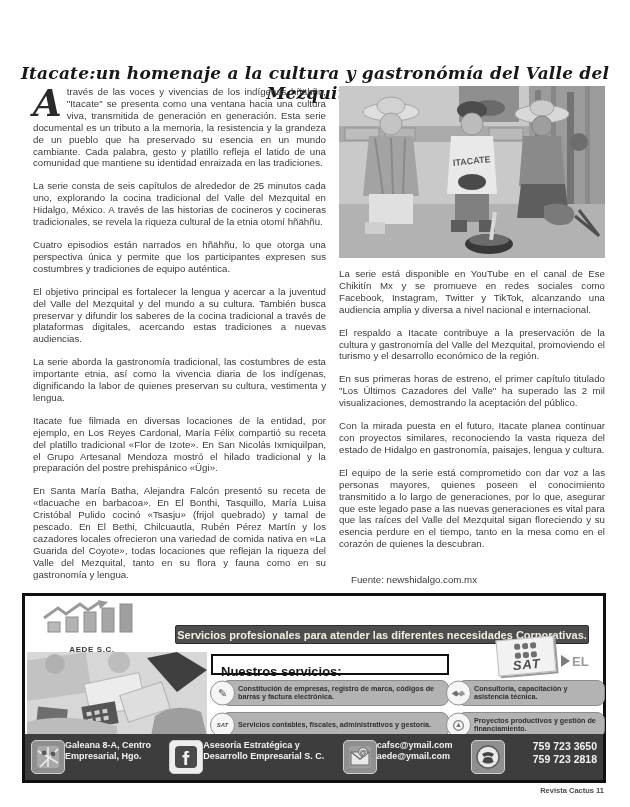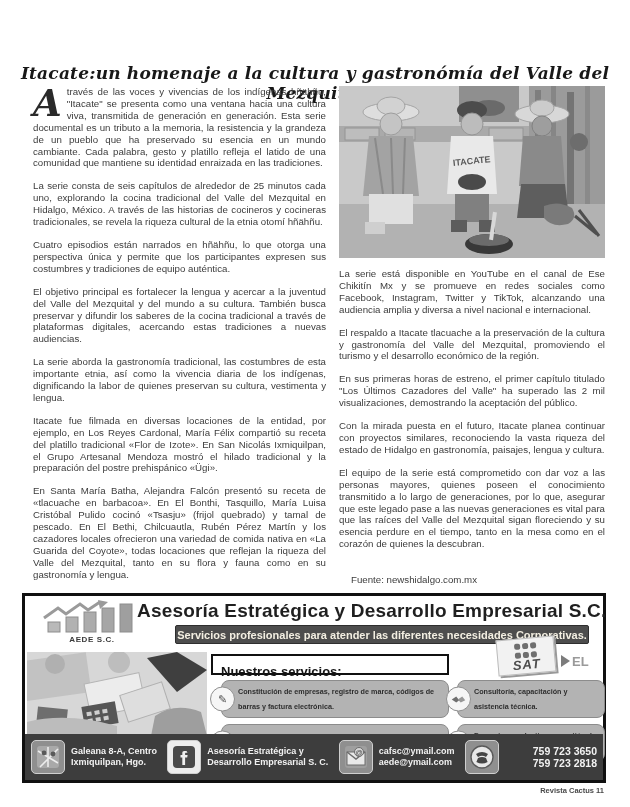--- a/index.html
+++ b/index.html
@@ -27,21 +27,21 @@
   .photo { width:266px; height:172px; margin:0 0 10px 0; background:#cfcfcf; }
   .photo svg { display:block; width:100%; height:100%; }
   .source { margin-top:24px !important;padding-left:12px; }
   
   .ad {
     position:absolute; left:22px; top:593px; width:584px; height:190px;
     border:3px solid #101010; box-sizing:border-box; background:#ffffff;
   }
   .ad-logo { position:absolute; left:6px; top:4px; width:122px; text-align:center; }
   .ad-logo svg { width:104px; height:34px; display:block; margin:0 auto; }
-  .ad-logo-caption { font-size:8px; font-weight:bold; color:#3a3a3a; letter-spacing:0.6px; margin-top:1px; }
+  .ad-logo-caption { font-size:8px; font-weight:bold; color:#3a3a3a; letter-spacing:0.6px; margin-top:11px; }
   .ad-title {
     position:absolute; left:112px; top:4px; width:462px; text-align:center;
     font-size:19px; font-weight:bold; color:#1f1f1f; white-space:nowrap; letter-spacing:0.2px;
   }
   .ad-banner {
     position:absolute; left:150px; top:29px; width:412px; background:#4d4d4d;
     color:#f3efe2; font-size:11px; font-weight:bold; text-align:center;
     padding:2.5px 0; border-radius:2px; border:1px solid #2e2e2e;
   }
   .ad-photo { position:absolute; left:2px; top:56px; width:180px; height:84px; }
@@ -63,34 +63,34 @@
     position:absolute; left:536px; top:52px; width:36px; height:26px;
     font-size:13px; font-weight:bold; color:#9a9a9a; display:flex; align-items:center; gap:2px;
   }
   .partner-tri { width:0; height:0; border-left:9px solid #7c7c7c; border-top:6px solid transparent; border-bottom:6px solid transparent; }
   .services-grid {
     position:absolute; left:196px; top:84px; width:384px;
     display:grid; grid-template-columns:228px 148px; column-gap:8px; row-gap:6px;
   }
   .pill { position:relative; background:#b3b3b3; border:1px solid #8c8c8c; border-radius:8px;
     padding:3px 6px 3px 16px; min-height:18px; display:flex; align-items:center; }
-  .pill-text { font-size:7.2px; line-height:15px; color:#2e2e2e; font-weight:bold; }
+  .pill-text { font-size:7.2px; line-height:8px; color:#2e2e2e; font-weight:bold; }
   .pill-icon {
     position:absolute; left:-12px; top:50%; transform:translateY(-50%);
     width:23px; height:23px; background:#f6f6f6; border:1.5px solid #8f8f8f; border-radius:50%;
     display:flex; align-items:center; justify-content:center; font-size:11px; color:#555;
   }
   .pill-icon svg { width:15px; height:12px; }
   .pill-icon .sat-mini { font-size:6px; font-weight:bold; font-style:italic; color:#555; line-height:5px; text-align:center; }
   
   .ad-contacts {
     position:absolute; left:0; bottom:0; width:100%; height:46px; background:#3d3d3d;
     display:flex; align-items:center; justify-content:space-between; padding:0 6px; box-sizing:border-box;
   }
-  .contact { display:flex; align-items:center; gap:6px; }
+  .contact { display:flex; }
   .contact-icon {
     width:32px; height:32px; border-radius:5px; background:#8f8f8f; border:1px solid #cfcfcf;
     display:flex; align-items:center; justify-content:center; flex:0 0 auto;
   }
   .contact-icon.fb { background:#ededed; }
   .contact-icon svg { width:24px; height:24px; display:block; }
   .contact-lines { color:#f2f2f2; font-weight:bold; font-size:9px; line-height:11px; white-space:nowrap; }
   .contact-lines.phones { font-size:10.5px; line-height:12.5px;margin-left:28px; }
   
   .page-footer {
@@ -160,21 +160,21 @@
           <path d="M182 98 L226 98 L230 132 L178 132 Z" fill="#5e5e5e"></path>
 
           <ellipse cx="150" cy="158" rx="24" ry="10" fill="#383838"></ellipse>
           <ellipse cx="150" cy="154" rx="20" ry="6" fill="#6b6b6b"></ellipse>
           <rect x="152" y="126" width="4" height="28" fill="#d8d8d8" transform="rotate(8 154 140)"></rect>
           <path d="M205 120 q14 -6 28 2 q6 10 -4 16 q-16 4 -24 -6 Z" fill="#7a7a7a"></path>
           <path d="M236 130 l22 18 M240 124 l20 26" stroke="#4f4f4f" stroke-width="3" fill="none"></path>
         </svg>
       </div>
       <p>La serie está disponible en YouTube en el canal de Ese Chikitín Mx y se promueve en redes sociales como Facebook, Instagram, Twitter y TikTok, alcanzando una audiencia amplia y diversa a nivel nacional e internacional.</p>
-      <p>El respaldo a Itacate tlacuache a la preservación de la cultura y gastronomía del Valle del Mezquital, promoviendo el turismo y el desarrollo económico de la región.</p>
+      <p>El respaldo a Itacate contribuye a la preservación de la cultura y gastronomía del Valle del Mezquital, promoviendo el turismo y el desarrollo económico de la región.</p>
       <p>En sus primeras horas de estreno, el primer capítulo titulado "Los Últimos Cazadores del Valle" ha superado las 2 mil visualizaciones, demostrando la aceptación del público.</p>
       <p>Con la mirada puesta en el futuro, Itacate planea continuar con proyectos similares, reconociendo la vasta riqueza del estado de Hidalgo en gastronomía, paisajes, lengua y cultura.</p>
       <p>El equipo de la serie está comprometido con dar voz a las personas mayores, quienes poseen el conocimiento transmitido a lo largo de generaciones, por lo que, asegurar que este legado pase a las nuevas generaciones es vital para que las raíces del Valle del Mezquital sigan floreciendo y su esencia perdure en el tiempo, tanto en la mesa como en el corazón de quienes la descubran.</p>
       <p class="source">Fuente: newshidalgo.com.mx</p>
     </div>
   </div>
 
   <div class="ad">
 
     <div class="ad-logo">
@@ -183,21 +183,20 @@
         <rect x="26" y="17" width="12" height="15" fill="#b2b2b2" stroke="#8d8d8d"></rect>
         <rect x="44" y="12" width="12" height="20" fill="#acacac" stroke="#8d8d8d"></rect>
         <rect x="62" y="8" width="12" height="24" fill="#a6a6a6" stroke="#8d8d8d"></rect>
         <rect x="80" y="4" width="12" height="28" fill="#9f9f9f" stroke="#8d8d8d"></rect>
         <path d="M4 18 L18 8 L26 14 L40 4 L48 10 L60 2" stroke="#9a9a9a" stroke-width="3" fill="none"></path>
         <path d="M58 0 L68 2 L60 9 Z" fill="#9a9a9a"></path>
       </svg>
       <div class="ad-logo-caption">AEDE S.C.</div>
     </div>
 
-    <div class="ad-title">Asesoría Estratégica y Desarrollo Empresarial S.C.</div>
     <div class="ad-banner">Servicios profesionales para atender las diferentes necesidades Corporativas.</div>
 
     <div class="ad-photo">
       <svg viewBox="0 0 180 84" preserveAspectRatio="none">
         <rect x="0" y="0" width="180" height="84" fill="#d7d7d7"></rect>
         <rect x="-8" y="6" width="70" height="40" fill="#c2c2c2" transform="rotate(-8 20 26)"></rect>
         <circle cx="28" cy="12" r="10" fill="#b0b0b0"></circle>
         <circle cx="92" cy="10" r="11" fill="#bdbdbd"></circle>
         <rect x="60" y="26" width="56" height="34" fill="#ececec" transform="rotate(-12 88 43)" stroke="#b5b5b5"></rect>
         <rect x="96" y="36" width="44" height="28" fill="#dedede" transform="rotate(-18 118 50)" stroke="#b0b0b0"></rect>
@@ -267,21 +266,21 @@
         <span class="contact-icon">
           <svg viewBox="0 0 24 24">
               <rect x="1" y="1" width="22" height="22" rx="3" fill="#a9a9a9"></rect>
               <path d="M2 6 L22 18 M22 4 L4 22 M12 2 L12 22" stroke="#ececec" stroke-width="1.6"></path>
               <circle cx="8" cy="8" r="2.4" fill="#595959"></circle>
               <circle cx="17" cy="9" r="2.4" fill="#595959"></circle>
             </svg>
         </span>
         <span class="contact-lines">
           <span>Galeana 8-A, Centro</span><br>
-          <span>Ixmiquilpan, Hgo.</span>
+          <span>Empresarial, Hgo.</span>
         </span>
       </div>
       <div class="contact">
         <span class="contact-icon fb">
           <svg viewBox="0 0 24 24">
               <rect x="1" y="1" width="22" height="22" rx="4" fill="#4a4a4a"></rect>
               <path d="M14.5 6 h-2.2 c-1.4 0 -2 .8 -2 2.1 V10 H8.5 v2.6 h1.8 V20 h2.8 v-7.4 h2.1 l.4 -2.6 h-2.5 V8.6 c0 -.5 .2 -.8 .9 -.8 h1.5 Z" fill="#f0f0f0"></path>
             </svg>
         </span>
         <span class="contact-lines">

